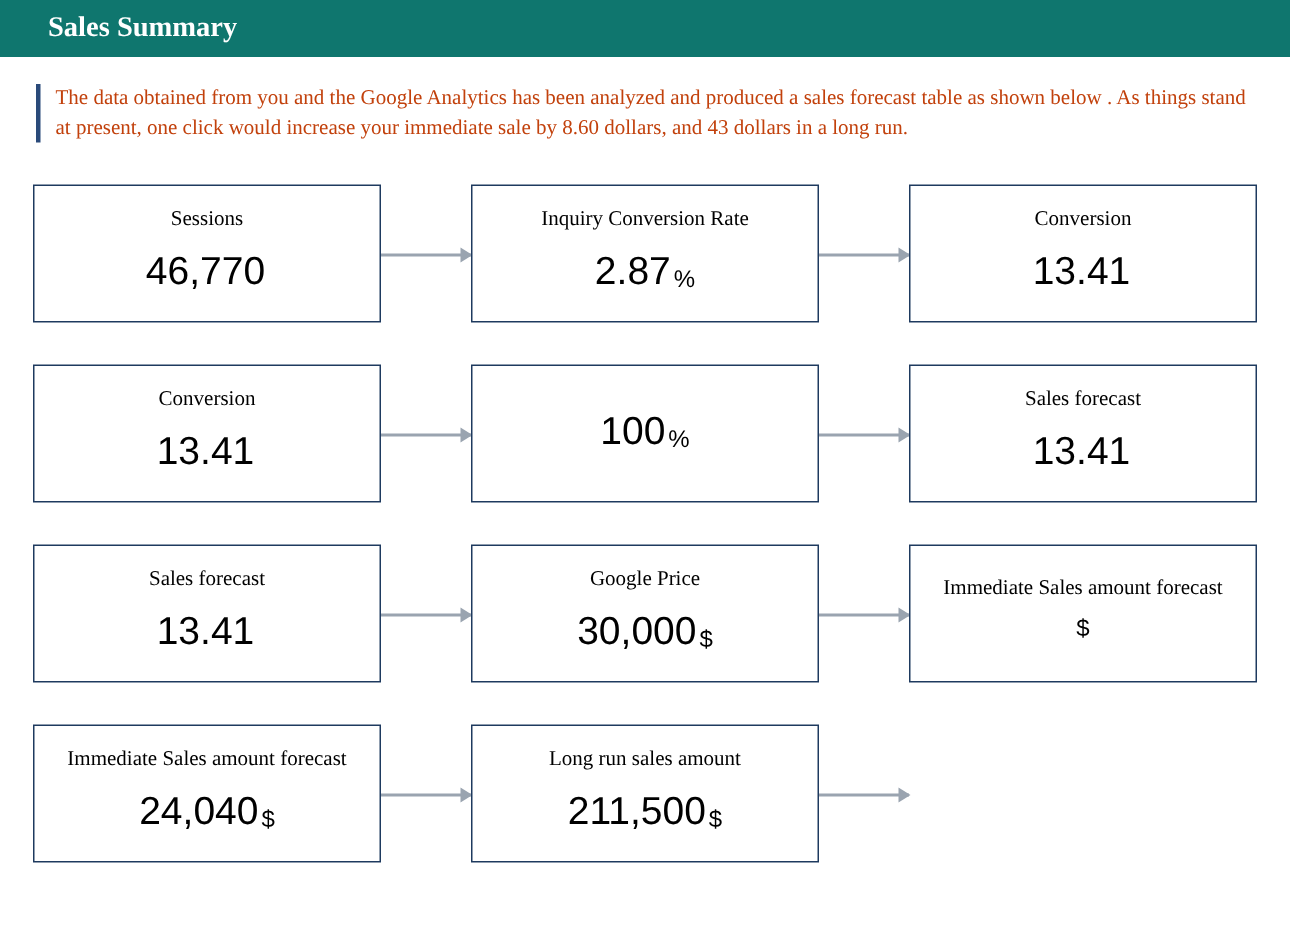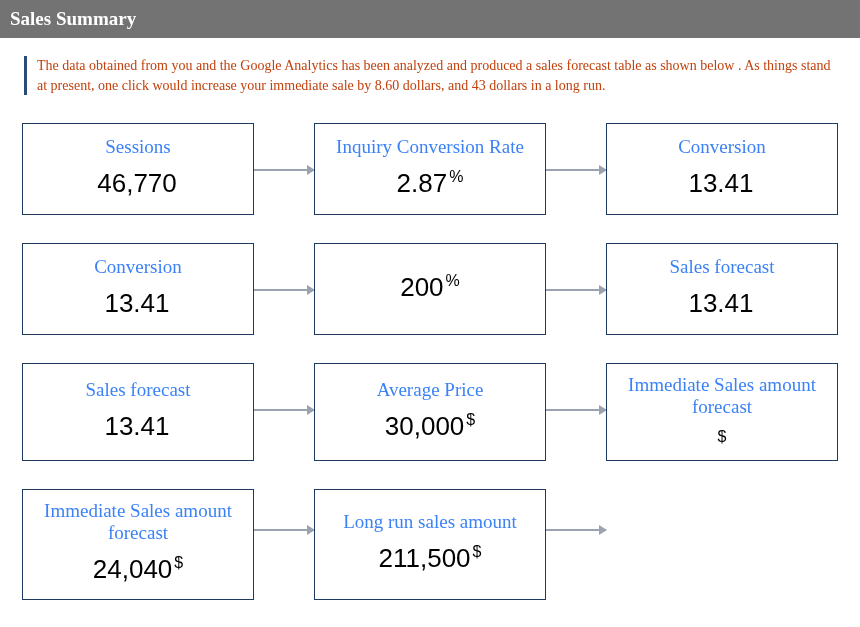--- a/index.html
+++ b/index.html
@@ -4,23 +4,23 @@
   <style>
     * { margin: 0; padding: 0; box-sizing: border-box; }
     body {
       width: 860px;
       height: 627px;
       font-family: "Times New Roman", Georgia, serif;
       background: #ffffff;
       overflow: hidden;
     }
     .header {
-      background: #737373;
+      background: #0f766e;
       color: #ffffff;
-      padding: 8px 10px;
+      padding: 8px 32px;
       font-size: 19px;
       font-weight: bold;
       font-family: "Times New Roman", Georgia, serif;
     }
     .description {
       margin: 18px 20px 10px 24px;
       padding-left: 10px;
       border-left: 3px solid #2a4a7a;
       font-size: 14px;
       line-height: 1.4;
@@ -43,33 +43,33 @@
       border: 1.5px solid #1e3a5f;
       background: #ffffff;
       text-align: center;
       padding: 10px 6px 14px 6px;
       min-height: 92px;
       display: flex;
       flex-direction: column;
       justify-content: center;
     }
     .card-title {
-      font-size: 19px;
-      color: #3b82f6;
+      font-size: 14px;
+      color: #000000;
       margin-bottom: 10px;
       font-family: "Times New Roman", Georgia, serif;
       font-weight: normal;
     }
     .card-value {
       font-size: 26px;
       color: #000;
       font-family: Arial, "Helvetica Neue", sans-serif;
       font-weight: 400;
       display: flex;
-      align-items: flex-start;
+      align-items: flex-end;
       justify-content: center;
       gap: 2px;
     }
     .card-unit {
       font-size: 16px;
     }
     
     .arrow {
       position: absolute;
       height: 1.5px;
@@ -136,21 +136,21 @@
     <div class="card">
       <div class="card-title">Conversion</div>
       <div class="card-value">
         <span>13.41</span>
           <span class="card-unit"></span>
       </div>
     </div>
 
     <div class="card">
       <div class="card-value">
-        <span>200</span>
+        <span>100</span>
           <span class="card-unit">%</span>
       </div>
     </div>
 
     <div class="card">
       <div class="card-title">Sales forecast</div>
       <div class="card-value">
         <span>13.41</span>
           <span class="card-unit"></span>
       </div>
@@ -158,21 +158,21 @@
 
     <div class="card">
       <div class="card-title">Sales forecast</div>
       <div class="card-value">
         <span>13.41</span>
           <span class="card-unit"></span>
       </div>
     </div>
 
     <div class="card">
-      <div class="card-title">Average Price</div>
+      <div class="card-title">Google Price</div>
       <div class="card-value">
         <span>30,000</span>
           <span class="card-unit">$</span>
       </div>
     </div>
 
     <div class="card">
       <div class="card-title">Immediate Sales amount forecast</div>
       <div class="card-value">
           <span class="card-unit">$</span>

